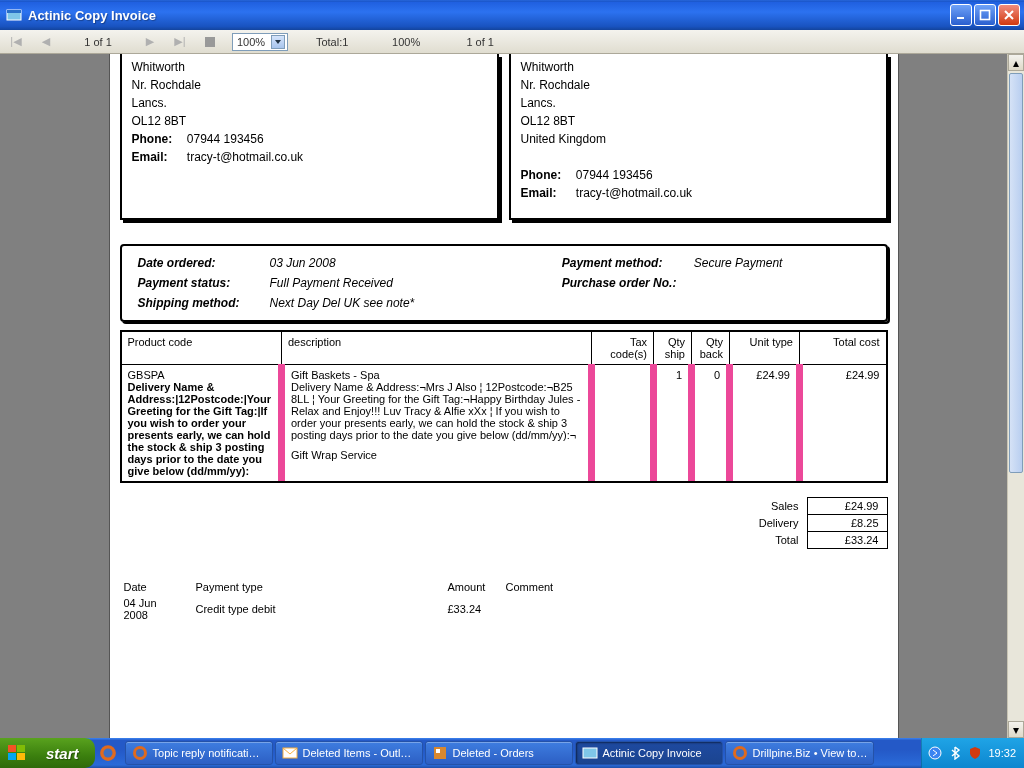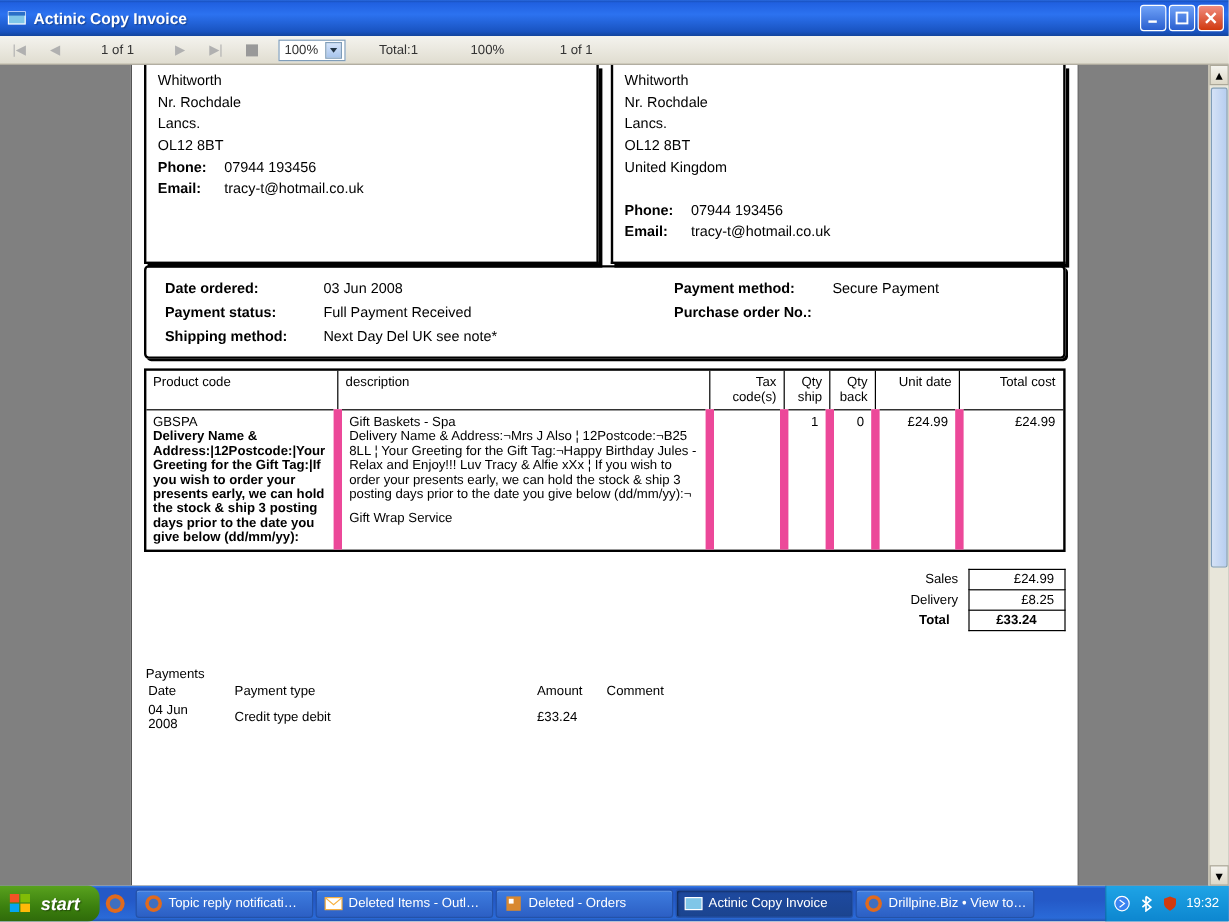--- a/index.html
+++ b/index.html
@@ -28,43 +28,43 @@
   .page { background:#fff; width:790px; margin-top:0; height:100%; padding:0 0 10px 0; border-left:1px solid #555; border-right:1px solid #555; font-family:Verdana, Arial, sans-serif; color:#000; }
   .vscroll { width:17px; background:#e8e6da; border-left:1px solid #c8c4b4; display:flex; flex-direction:column; }
   .vscroll .arrow{ height:17px; background:linear-gradient(#f4f3ee,#ded9c8); border:1px solid #aca899; display:flex;align-items:center;justify-content:center; }
   .vscroll .track{ flex:1; position:relative; }
   .vscroll .thumb{ position:absolute; left:1px; right:1px; top:2px; height:400px; background:linear-gradient(to right,#d5e2f6,#b8cef0); border:1px solid #7f9db9; border-radius:2px; }
   
   .addrrow { display:flex; gap:10px; padding:0 10px 0 10px; }
   .addrbox { flex:1; border:2px solid #000; border-top:none; padding:4px 10px 16px 10px; box-shadow:3px 3px 0 #000; position:relative; }
   .addrbox .line{ font-size:12px; line-height:1.5; }
   .lbl { font-weight:bold; display:inline-block; min-width:52px; }
-  .orderinfo { margin:1px 10px 8px 10px; border:2px solid #000; border-radius:4px; padding:6px 10px; box-shadow:2px 2px 0 #000; }
+  .orderinfo { margin:24px 10px 8px 10px; border:2px solid #000; border-radius:4px; padding:6px 10px; box-shadow:2px 2px 0 #000;font-style:italic; }
   .orderinfo table{ width:100%; font-size:12px; }
   .orderinfo td{ padding:2px 4px; vertical-align:top; }
   .orderinfo td.k{ font-weight:bold; width:130px; }
   .items { margin:0 10px; border:2px solid #000; }
   .items table { width:100%; border-collapse:collapse; font-size:11px; }
   .items th { font-weight:normal; text-align:left; padding:4px 6px; border-left:1px solid #000; border-bottom:1px solid #000; vertical-align:top; }
   .items th.r, .items td.r { text-align:right; }
   .items th:first-child, .items td:first-child{ border-left:none; }
   .items td { padding:4px 6px; border-left:7px solid #ec4899; vertical-align:top; }
   .items td .pc{ }
   .items td .bold{ font-weight:bold; }
   .totals { margin:14px 10px; display:flex; justify-content:flex-end; }
   .totals table{ border-collapse:collapse; font-size:11px; }
   .totals td{ padding:2px 8px; text-align:right; }
   .totals td.box{ border:1px solid #000; min-width:80px; }
-  .totals tr.total td{ font-weight:bold;text-align:center; }
+  .totals tr.total td{ font-weight:normal; }
   .payments { margin:30px 12px 0 12px; font-size:11px; }
   .payments table{ font-size:11px; }
   .payments td,.payments th{ padding:0 12px 2px 0; text-align:left; font-weight:normal; }
   
   .taskbar { height:30px; background:linear-gradient(to bottom,#3b84f1 0%,#2459c7 8%,#2459c7 40%,#2a6ad8 90%,#1f4fa8 100%); display:flex; align-items:center; color:#fff; font-size:11px; }
-  .startbtn { height:30px; background:linear-gradient(to bottom,#59a21e,#3b7f0e 60%,#2f6a0a); border-radius:0 10px 10px 0; display:flex; align-items:center; padding:0 16px 0 8px; font-style:italic; font-weight:bold; font-size:15px; text-shadow:1px 1px 1px rgba(0,0,0,.4); gap:8px; }
+  .startbtn { height:30px; background:linear-gradient(to bottom,#59a21e,#3b7f0e 60%,#2f6a0a); border-radius:0 10px 10px 0; display:flex; align-items:center; padding:0 16px 0 8px; font-style:italic; font-weight:bold; font-size:15px; text-shadow:1px 1px 1px rgba(0,0,0,.4); gap:20px; }
   .startbtn .winlogo{ width:18px;height:16px; }
   .qlaunch { display:flex; align-items:center; gap:2px; padding:0 4px; }
   .qlaunch .qi{ width:18px;height:18px; display:flex;align-items:center;justify-content:center; }
   .tasks { display:flex; align-items:center; gap:2px; flex:1; padding:0 4px; overflow:hidden; }
   .taskbtn { height:24px; min-width:148px; max-width:160px; background:linear-gradient(to bottom,#3e7de0,#2c5fc4); border:1px solid #2452a8; border-radius:3px; display:flex; align-items:center; gap:5px; padding:0 6px; box-shadow:inset 0 1px 0 rgba(255,255,255,.3); overflow:hidden; white-space:nowrap; }
   .taskbtn.active{ background:linear-gradient(to bottom,#1e4aa1,#1b448f); box-shadow:inset 1px 1px 2px rgba(0,0,0,.5); }
   .taskbtn .ti{ width:16px;height:16px; flex-shrink:0; display:flex;align-items:center;justify-content:center; }
   .tray { height:30px; background:linear-gradient(to bottom,#1fa4e6,#0d86cf); display:flex; align-items:center; padding:0 8px 0 6px; gap:6px; border-left:1px solid rgba(0,0,0,.2); }
   .tray .ti{ width:14px;height:14px; }
   .clock{ font-size:11px; }
@@ -183,21 +183,21 @@
               <col style="width:70px">
               <col style="width:86px">
           </colgroup>
           <tbody>
               <tr>
             <th>Product code</th>
             <th>description</th>
             <th class="r">Tax code(s)</th>
             <th class="r">Qty ship</th>
             <th class="r">Qty back</th>
-            <th class="r">Unit date</th>
+            <th class="r">Unit type</th>
             <th class="r">Total cost</th>
           </tr>
           <tr>
             <td>
               <div class="pc">GBSPA</div>
               <div class="bold">Delivery Name &amp; Address:|12Postcode:|Your Greeting for the Gift Tag:|If you wish to order your presents early, we can hold the stock &amp; ship 3 posting days prior to the date you give below (dd/mm/yy):</div>
             </td>
             <td>
               <div>Gift Baskets - Spa</div>
               <div>Delivery Name &amp; Address:¬Mrs J Also ¦ 12Postcode:¬B25 8LL ¦ Your Greeting for the Gift Tag:¬Happy Birthday Jules - Relax and Enjoy!!! Luv Tracy &amp; Alfie xXx ¦ If you wish to order your presents early, we can hold the stock &amp; ship 3 posting days prior to the date you give below (dd/mm/yy):¬</div>
@@ -226,21 +226,20 @@
               </tr>
           <tr class="total">
                 <td>Total</td>
                 <td class="box">£33.24</td>
               </tr>
         </tbody>
           </table>
       </div>
 
       <div class="payments">
-        <div>Payments</div>
         <table>
           <tbody>
               <tr>
             <th style="width:70px">Date</th>
             <th style="width:250px">Payment type</th>
             <th style="width:56px">Amount</th>
             <th>Comment</th>
           </tr>
           <tr>
             <td>04 Jun 2008</td>

